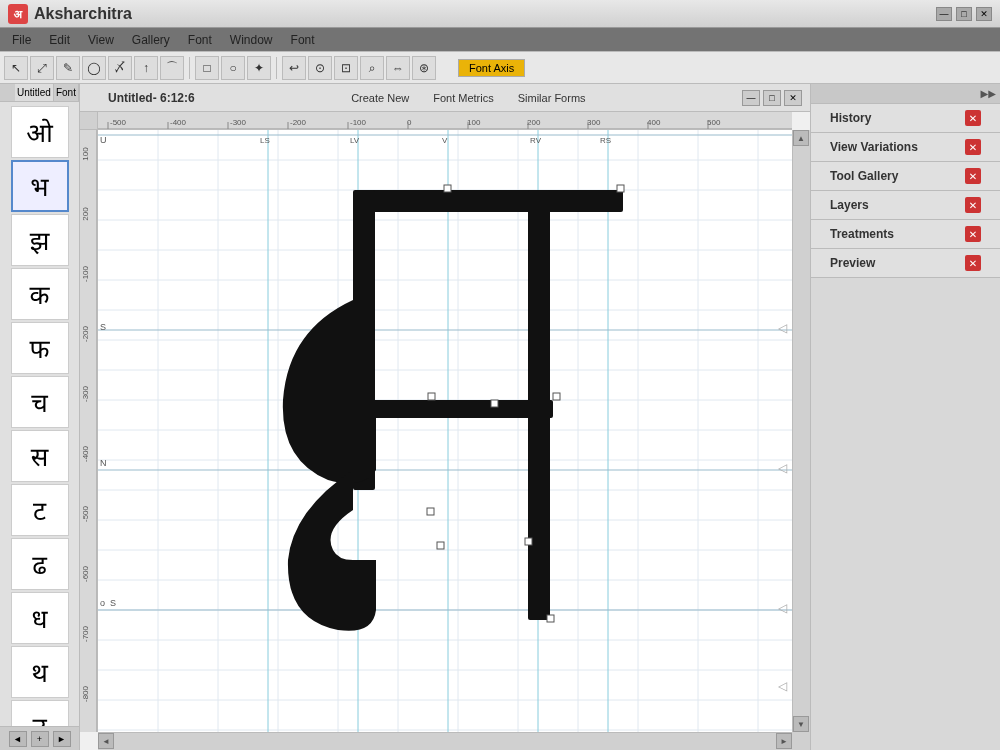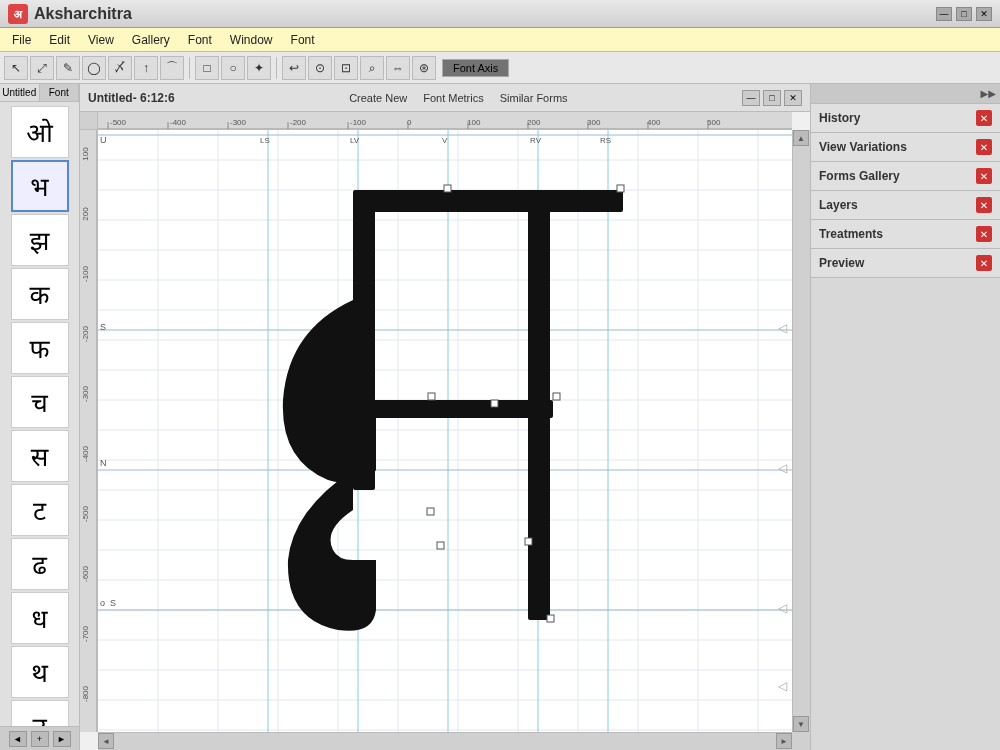--- a/index.html
+++ b/index.html
@@ -29,21 +29,21 @@
       width: 16px; height: 14px;
       background: #aaa;
       border: 1px solid #888;
       font-size: 9px;
       display: flex; align-items: center; justify-content: center;
       cursor: pointer;
     }
 
     
     .menu-bar {
-      background: #fef9c3;
+      background: #737373;
       height: 24px;
       display: flex;
       align-items: center;
       padding: 0 4px;
       border-bottom: 1px solid #bbb;
       gap: 2px;
     }
     .menu-item {
       padding: 2px 8px;
       font-size: 12px;
@@ -66,45 +66,46 @@
       background: #ddd;
       border: 1px solid #bbb;
       display: flex; align-items: center; justify-content: center;
       cursor: pointer;
       font-size: 12px;
       color: #333;
     }
     .tool-separator { width: 1px; height: 22px; background: #bbb; margin: 0 3px; }
     .font-axis-btn {
       padding: 2px 10px;
-      background: #737373;
+      background: #eab308;
       border: 1px solid #aaa;
       font-size: 11px;
       cursor: pointer;
-      margin-left: 4px;
+      margin-left: 20px;
     }
 
     
     .main-layout {
       display: flex;
       height: calc(750px - 28px - 24px - 32px);
     }
 
     
     .left-panel {
       width: 80px;
       background: #e0e0e0;
       border-right: 1px solid #bbb;
       display: flex;
       flex-direction: column;
     }
     .left-panel-tabs {
       display: flex;
       background: #ccc;
       border-bottom: 1px solid #bbb;
+      padding-left: 15px;
     }
     .left-tab {
       flex: 1;
       text-align: center;
       padding: 3px 2px;
       font-size: 10px;
       cursor: pointer;
       border-right: 1px solid #bbb;
     }
     .left-tab.active { background: #ddd; }
@@ -157,22 +158,22 @@
     
     .editor-header {
       height: 28px;
       background: #e0e0e0;
       border-bottom: 1px solid #bbb;
       display: flex;
       align-items: center;
       padding: 0 8px;
       justify-content: space-between;
     }
-    .editor-title { font-size: 12px; font-weight: bold; color: #333; }
-    .editor-actions { display: flex; gap: 16px; align-items: center; }
+    .editor-title { font-size: 12px; font-weight: bold; color: #333; margin-left: 20px; }
+    .editor-actions { display: flex; gap: 24px; align-items: center; }
     .editor-action { font-size: 11px; color: #333; cursor: pointer; }
     .editor-win-btns { display: flex; gap: 3px; }
     .editor-win-btn {
       width: 18px; height: 16px;
       background: #ccc;
       border: 1px solid #999;
       font-size: 9px;
       display: flex; align-items: center; justify-content: center;
       cursor: pointer;
     }
@@ -251,21 +252,21 @@
 
     .panel-section {
       border-bottom: 1px solid #bbb;
     }
     .panel-section-header {
       height: 28px;
       background: #e0e0e0;
       display: flex;
       align-items: center;
       justify-content: space-between;
-      padding: 0 8px;
+      padding: 0 19px;
       cursor: pointer;
     }
     .panel-section-title { font-size: 12px; font-weight: bold; color: #333; }
     .panel-close-btn {
       width: 16px; height: 16px;
       background: #cc3333;
       border: none;
       border-radius: 2px;
       display: flex; align-items: center; justify-content: center;
       cursor: pointer;
@@ -573,21 +574,21 @@
 
     <div class="panel-section">
       <div class="panel-section-header">
         <span class="panel-section-title">View Variations</span>
         <button class="panel-close-btn">✕</button>
       </div>
     </div>
 
     <div class="panel-section">
       <div class="panel-section-header">
-        <span class="panel-section-title">Forms Gallery</span>
+        <span class="panel-section-title">Tool Gallery</span>
         <button class="panel-close-btn">✕</button>
       </div>
     </div>
 
     <div class="panel-section">
       <div class="panel-section-header">
         <span class="panel-section-title">Layers</span>
         <button class="panel-close-btn">✕</button>
       </div>
     </div>

